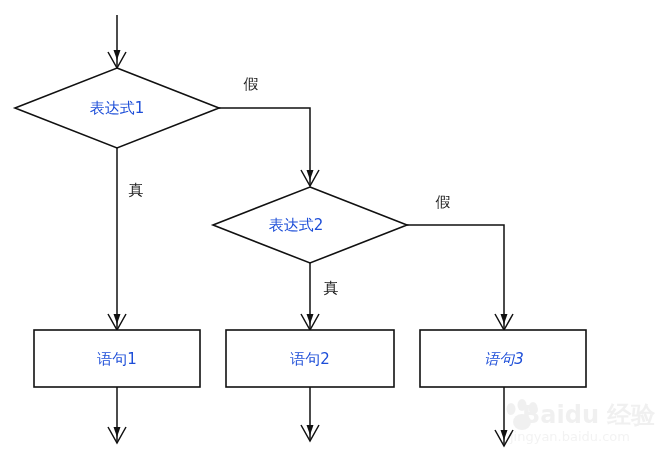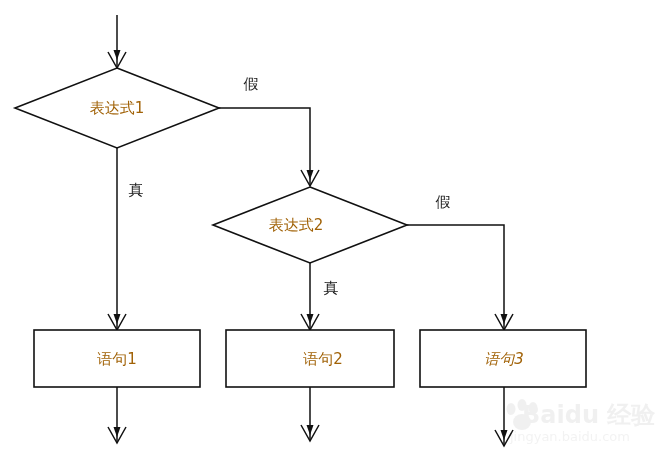--- a/index.html
+++ b/index.html
@@ -47,21 +47,21 @@
     stroke: #111111;
     stroke-width: 1.5;
   }
   .arrow-tip {
     fill: #111111;
     stroke: none;
   }
   .node-label {
     position: absolute;
     font-size: 15px;
-    color: #a16207;
+    color: #1d4ed8;
     white-space: nowrap;
     letter-spacing: 0px;
     line-height: 1;
     transform: translate(-50%, -50%);
     font-family: "DejaVu Sans", "Liberation Sans", sans-serif;
   }
   .edge-label {
     position: absolute;
     font-size: 15px;
     color: #1a1a1a;
@@ -179,21 +179,21 @@
     </g>
 
   </svg>
 
   <div class="node-label" style="left:117px; top:108px;">表达式1</div>
 
   <div class="node-label" style="left:296px; top:225px;">表达式2</div>
 
   <div class="node-label" style="left:117px; top:359px;">语句1</div>
 
-  <div class="node-label" style="left:310px; top:359px;margin-left:13px;">语句2</div>
+  <div class="node-label" style="left:310px; top:359px;">语句2</div>
 
   <div class="node-label" style="left:504px; top:359px;font-style:italic;">语句3</div>
 
   <div class="edge-label" style="left:251px; top:84px;">假</div>
 
   <div class="edge-label" style="left:136px; top:190px;">真</div>
 
   <div class="edge-label" style="left:443px; top:202px;">假</div>
 
   <div class="edge-label" style="left:331px; top:288px;">真</div>

